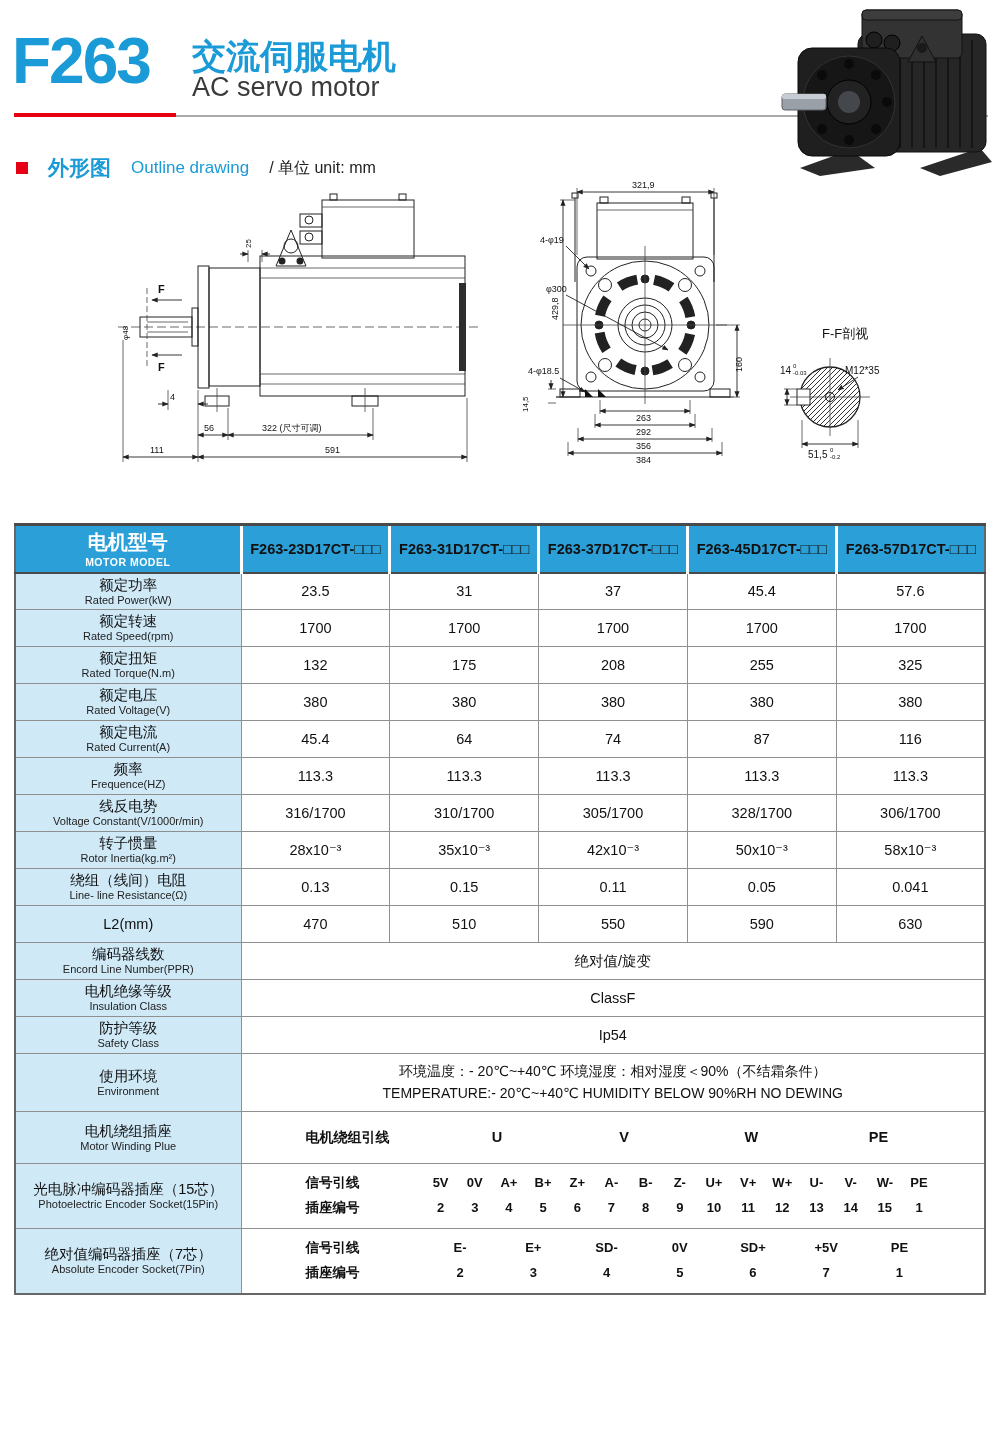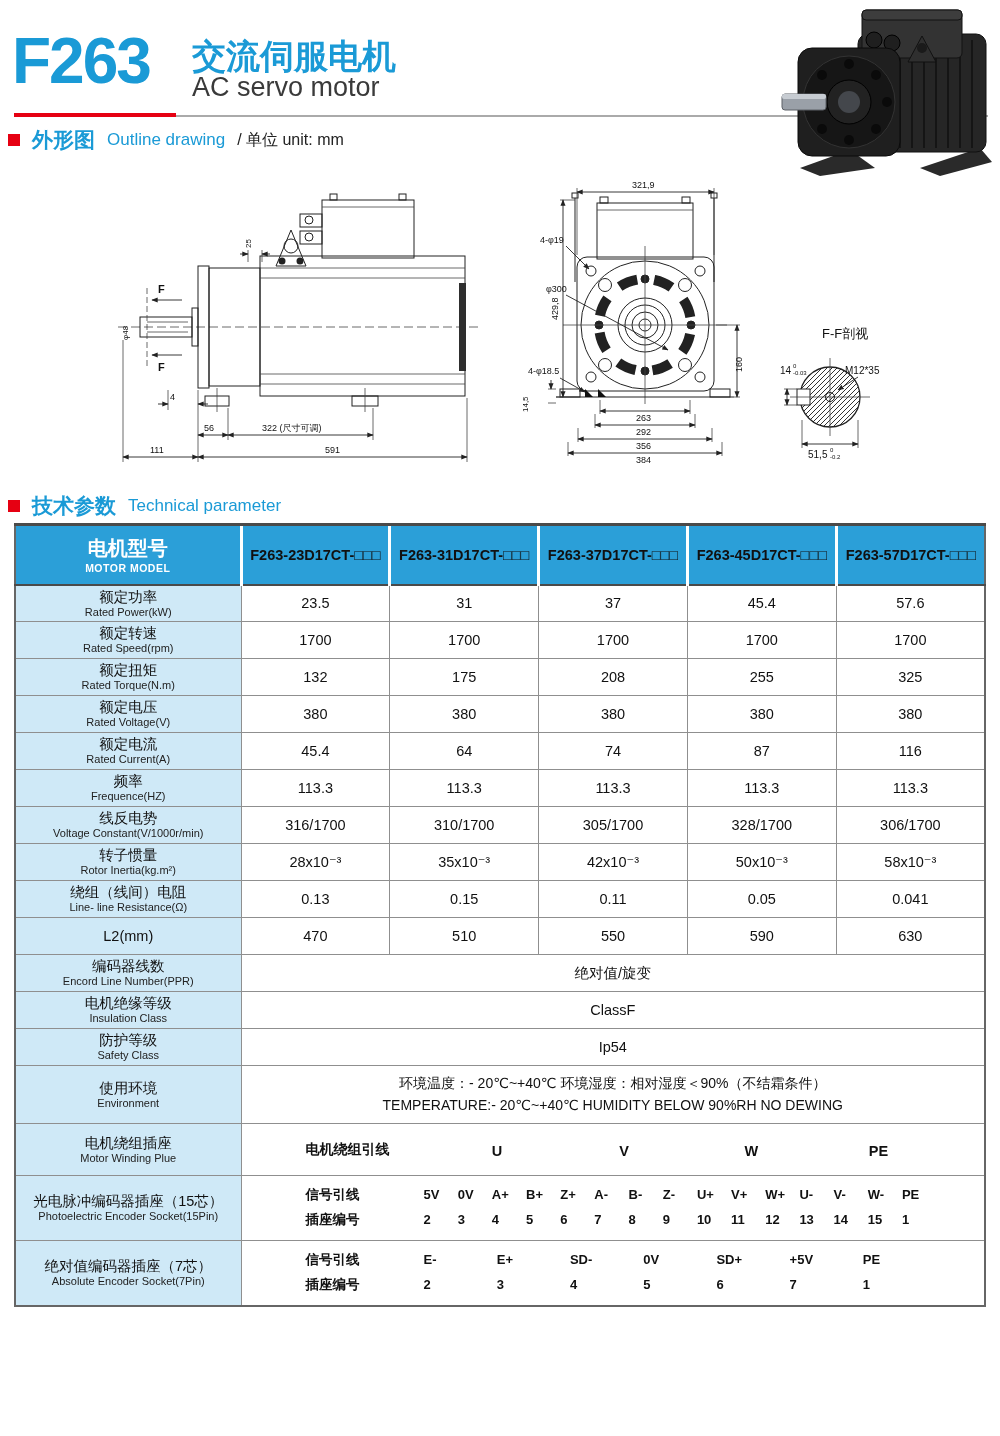--- a/index.html
+++ b/index.html
@@ -9,21 +9,21 @@
 
   
   .model-title { position:absolute; left:12px; top:24px; font-size:64px; font-weight:bold;
     color:#1a9ad6; letter-spacing:-2px; }
   .title-cn { position:absolute; left:192px; top:34px; font-size:34px; font-weight:bold; color:#1a9ad6; }
   .title-en { position:absolute; left:192px; top:72px; font-size:27px; color:#3a3a3a; }
   .rule-red { position:absolute; left:14px; top:113px; width:162px; height:4px; background:#e60012; }
   .rule-gray { position:absolute; left:176px; top:115px; width:812px; height:2px; background:#aaa; }
 
   
-  .sec-title { position:absolute; left:8px; display:flex; align-items:center; gap:12px; }
+  .sec-title { position:absolute; left:16px; display:flex; align-items:center; gap:20px;margin-top:28px; }
   .sec-sq { width:12px; height:12px; background:#e60012; display:inline-block; }
   .sec-cn { font-size:21px; font-weight:bold; color:#1a9ad6; }
   .sec-en { font-size:17px; color:#1a9ad6; }
   .sec-unit { font-size:16px; color:#222; }
   #outline-title { top:126px; }
   #tech-title { top:492px; }
 
   
   svg.drawing { position:absolute; left:0; top:160px; }
   svg.drawing text { fill:#111; font-family:"Liberation Sans","DejaVu Sans",sans-serif; }
@@ -36,38 +36,38 @@
 
   
   table.spec { position:absolute; top:523px; left:14px; width:972px; border-collapse:collapse;
     table-layout:fixed; background:#fff; border:2px solid #666; border-top:3px solid #4a4a4a; }
   table.spec td { border:1px solid #8f8f8f; text-align:center; vertical-align:middle;
     font-size:14.5px; color:#111; padding:2px; }
   td.lcell { background:#cfe9f7; border:2px solid #36a4db; text-align:left; padding:3px 9px; }
   tr.r-head td { background:#2b9fd8; border:1px solid #2b9fd8; border-left:3px solid #fff;
     border-top:3px solid #4a4a4a; border-bottom:2px solid #4a4a4a; }
   tr.r-head td:first-child { border-left:2px solid #666; }
-  tr.r-head { height:60px; }
+  tr.r-head { height:48px; }
   .h-cn { font-size:20px; font-weight:bold; color:#fff; text-align:center; }
   .h-en { font-size:10.5px; font-weight:bold; color:#fff; text-align:center; letter-spacing:.5px; }
   .mcell { color:#fff; font-weight:bold; font-size:12.5px; padding:0 1px; }
   tr.r-norm { height:37px;padding-left:22px; }
   .l-cn { font-size:14.5px; color:#111; line-height:1.25; }
   .l-en { font-size:11px; color:#222; line-height:1.2; }
   .env-line { font-size:14px; line-height:1.55; }
   tr.r-env { height:58px;margin-top:35px; }
   tr.r-wind { height:52px; }
   tr.r-enc { height:65px; }
-  .wind-grid { display:flex; align-items:flex-end; padding:0 40px 0 62px; }
+  .wind-grid { display:flex; align-items:flex-start; padding:0 40px 0 62px; }
   .wind-label { width:128px; font-weight:bold; font-size:14px; text-align:left; }
   .wind-pin { flex:1; font-weight:bold; font-size:14.5px; text-align:center; }
   .enc-grid { display:flex; align-items:center; padding:0 46px 0 62px; }
   .enc-labels { width:118px; text-align:left; }
   .enc-lab { font-weight:bold; font-size:13.5px; line-height:1.85; }
-  .enc-col { flex:1; text-align:left; }
+  .enc-col { flex:1; text-align:center; }
   .enc-sig, .enc-pin { font-weight:bold; font-size:13px; line-height:1.9; }
 </style>
 </head>
 <body>
 
 <div class="page">
 
   <div class="model-title">F263</div>
   <div class="title-cn">交流伺服电机</div>
   <div class="title-en">AC servo motor</div>

